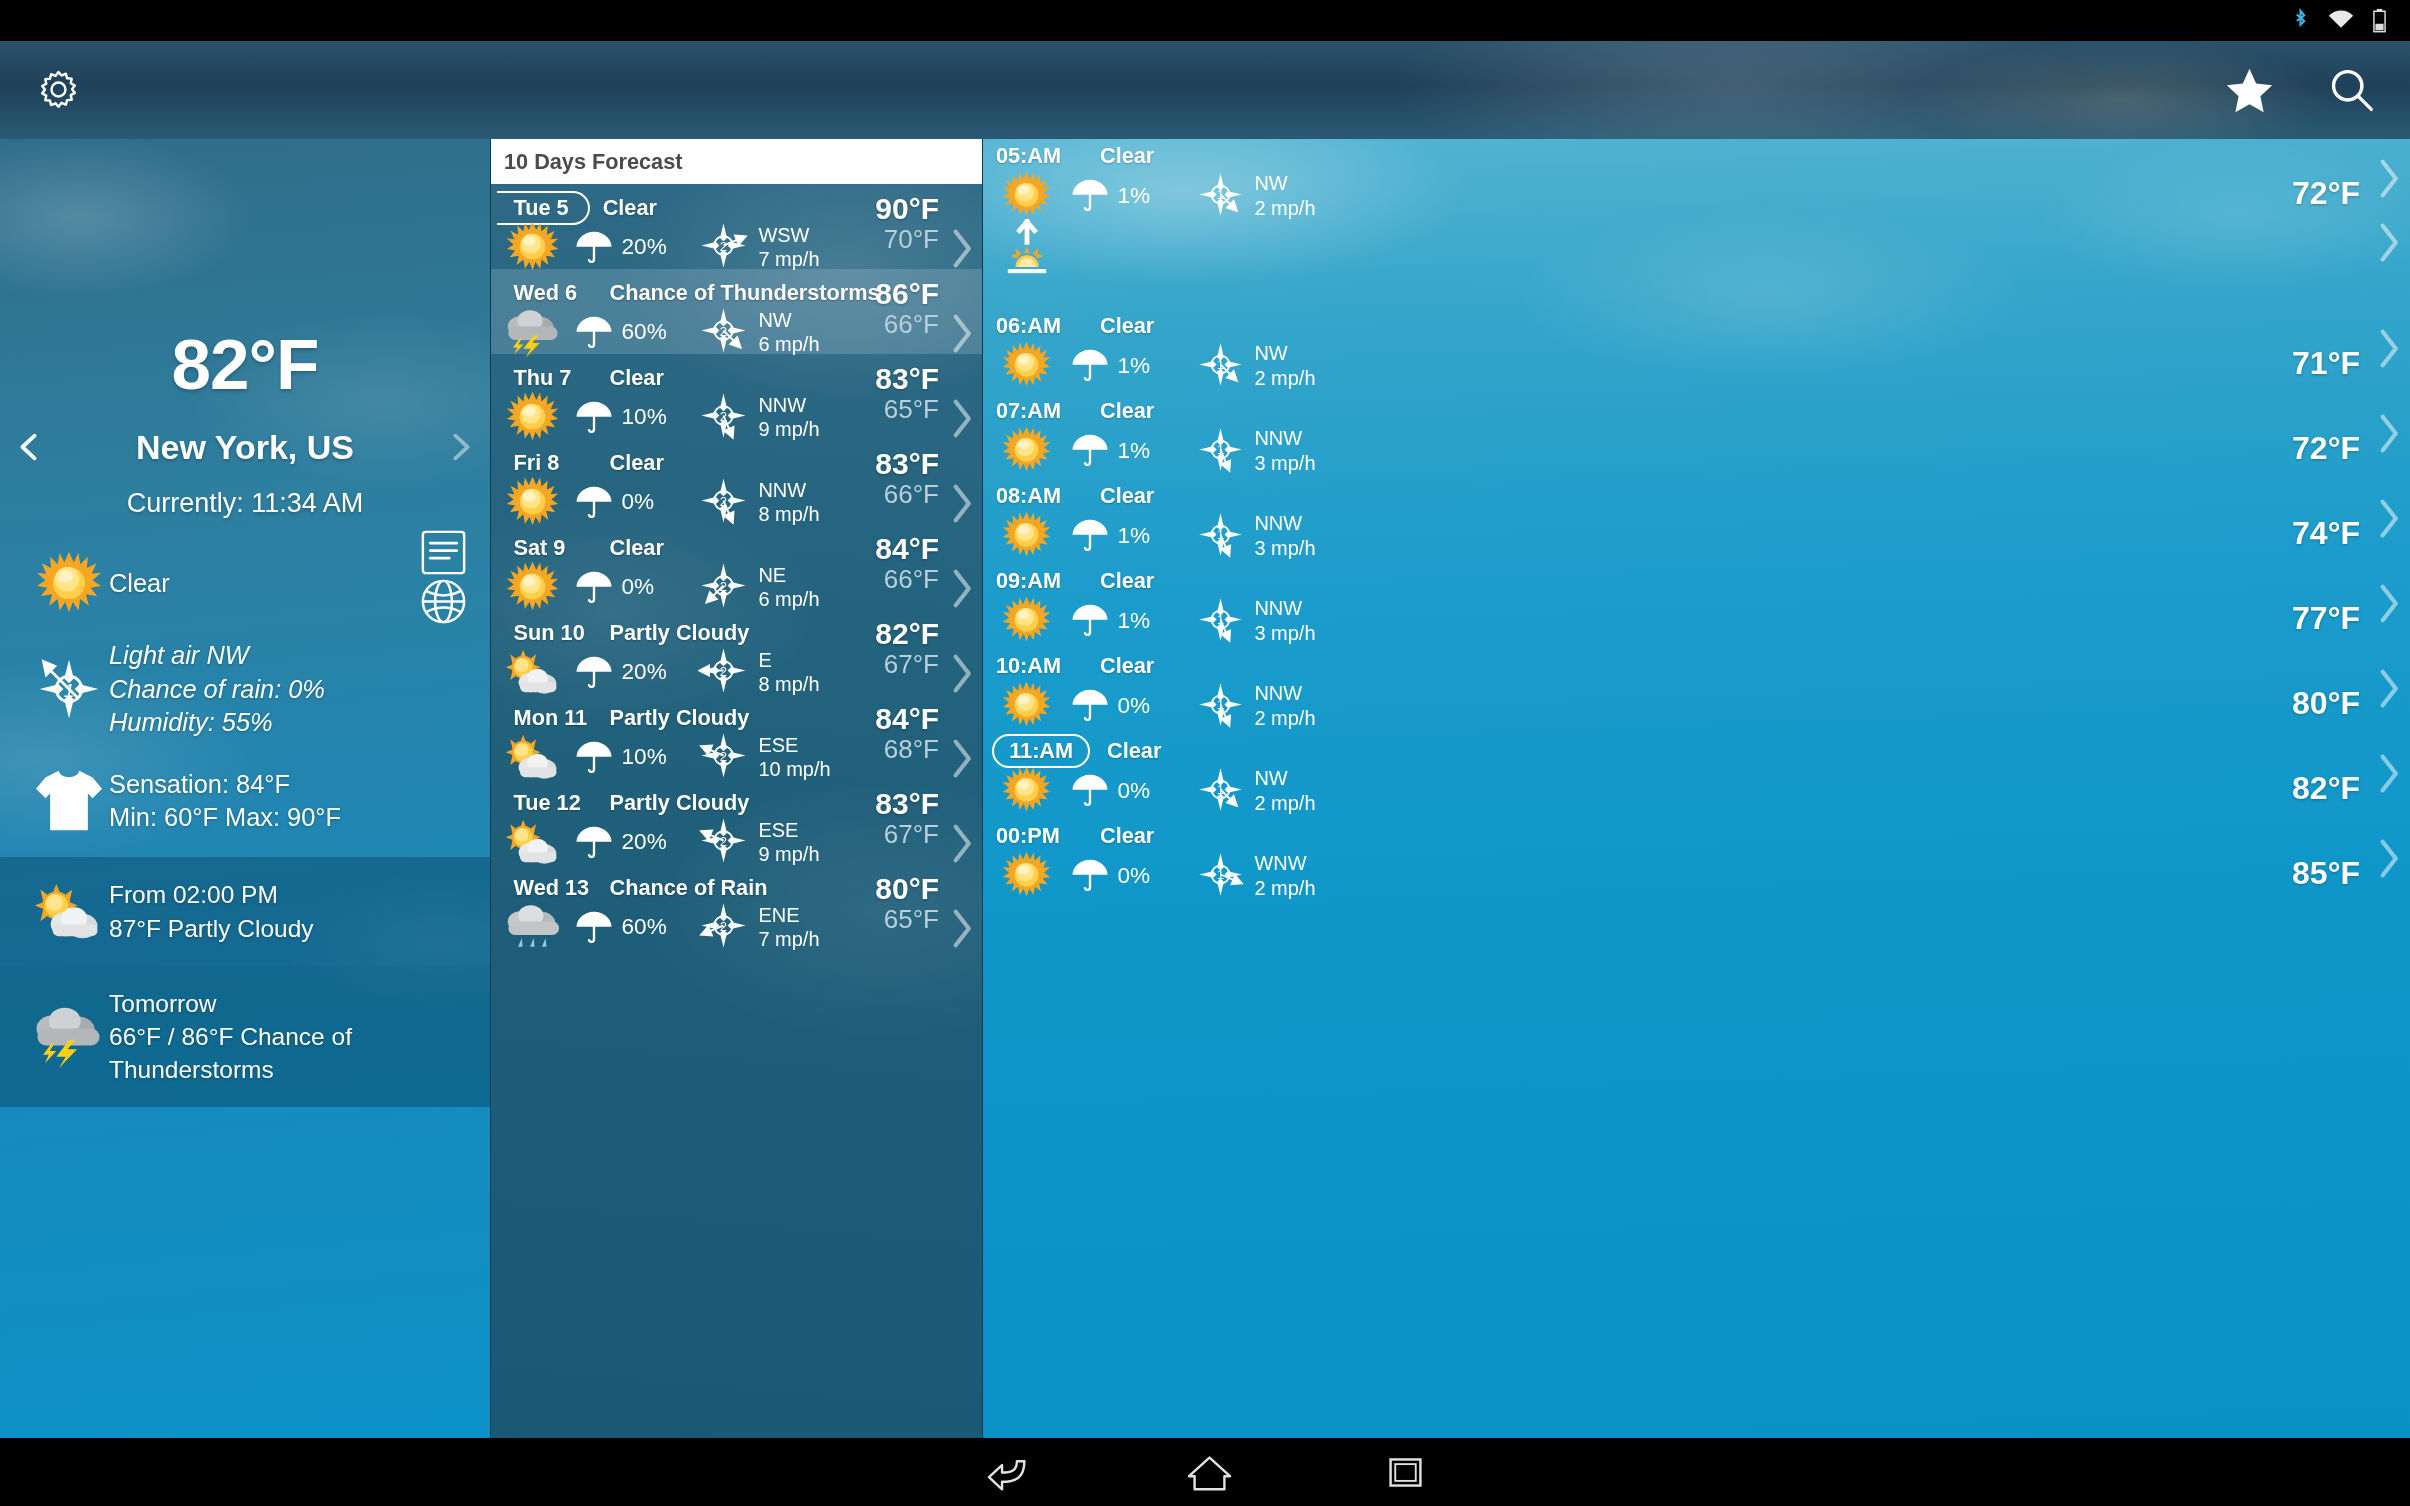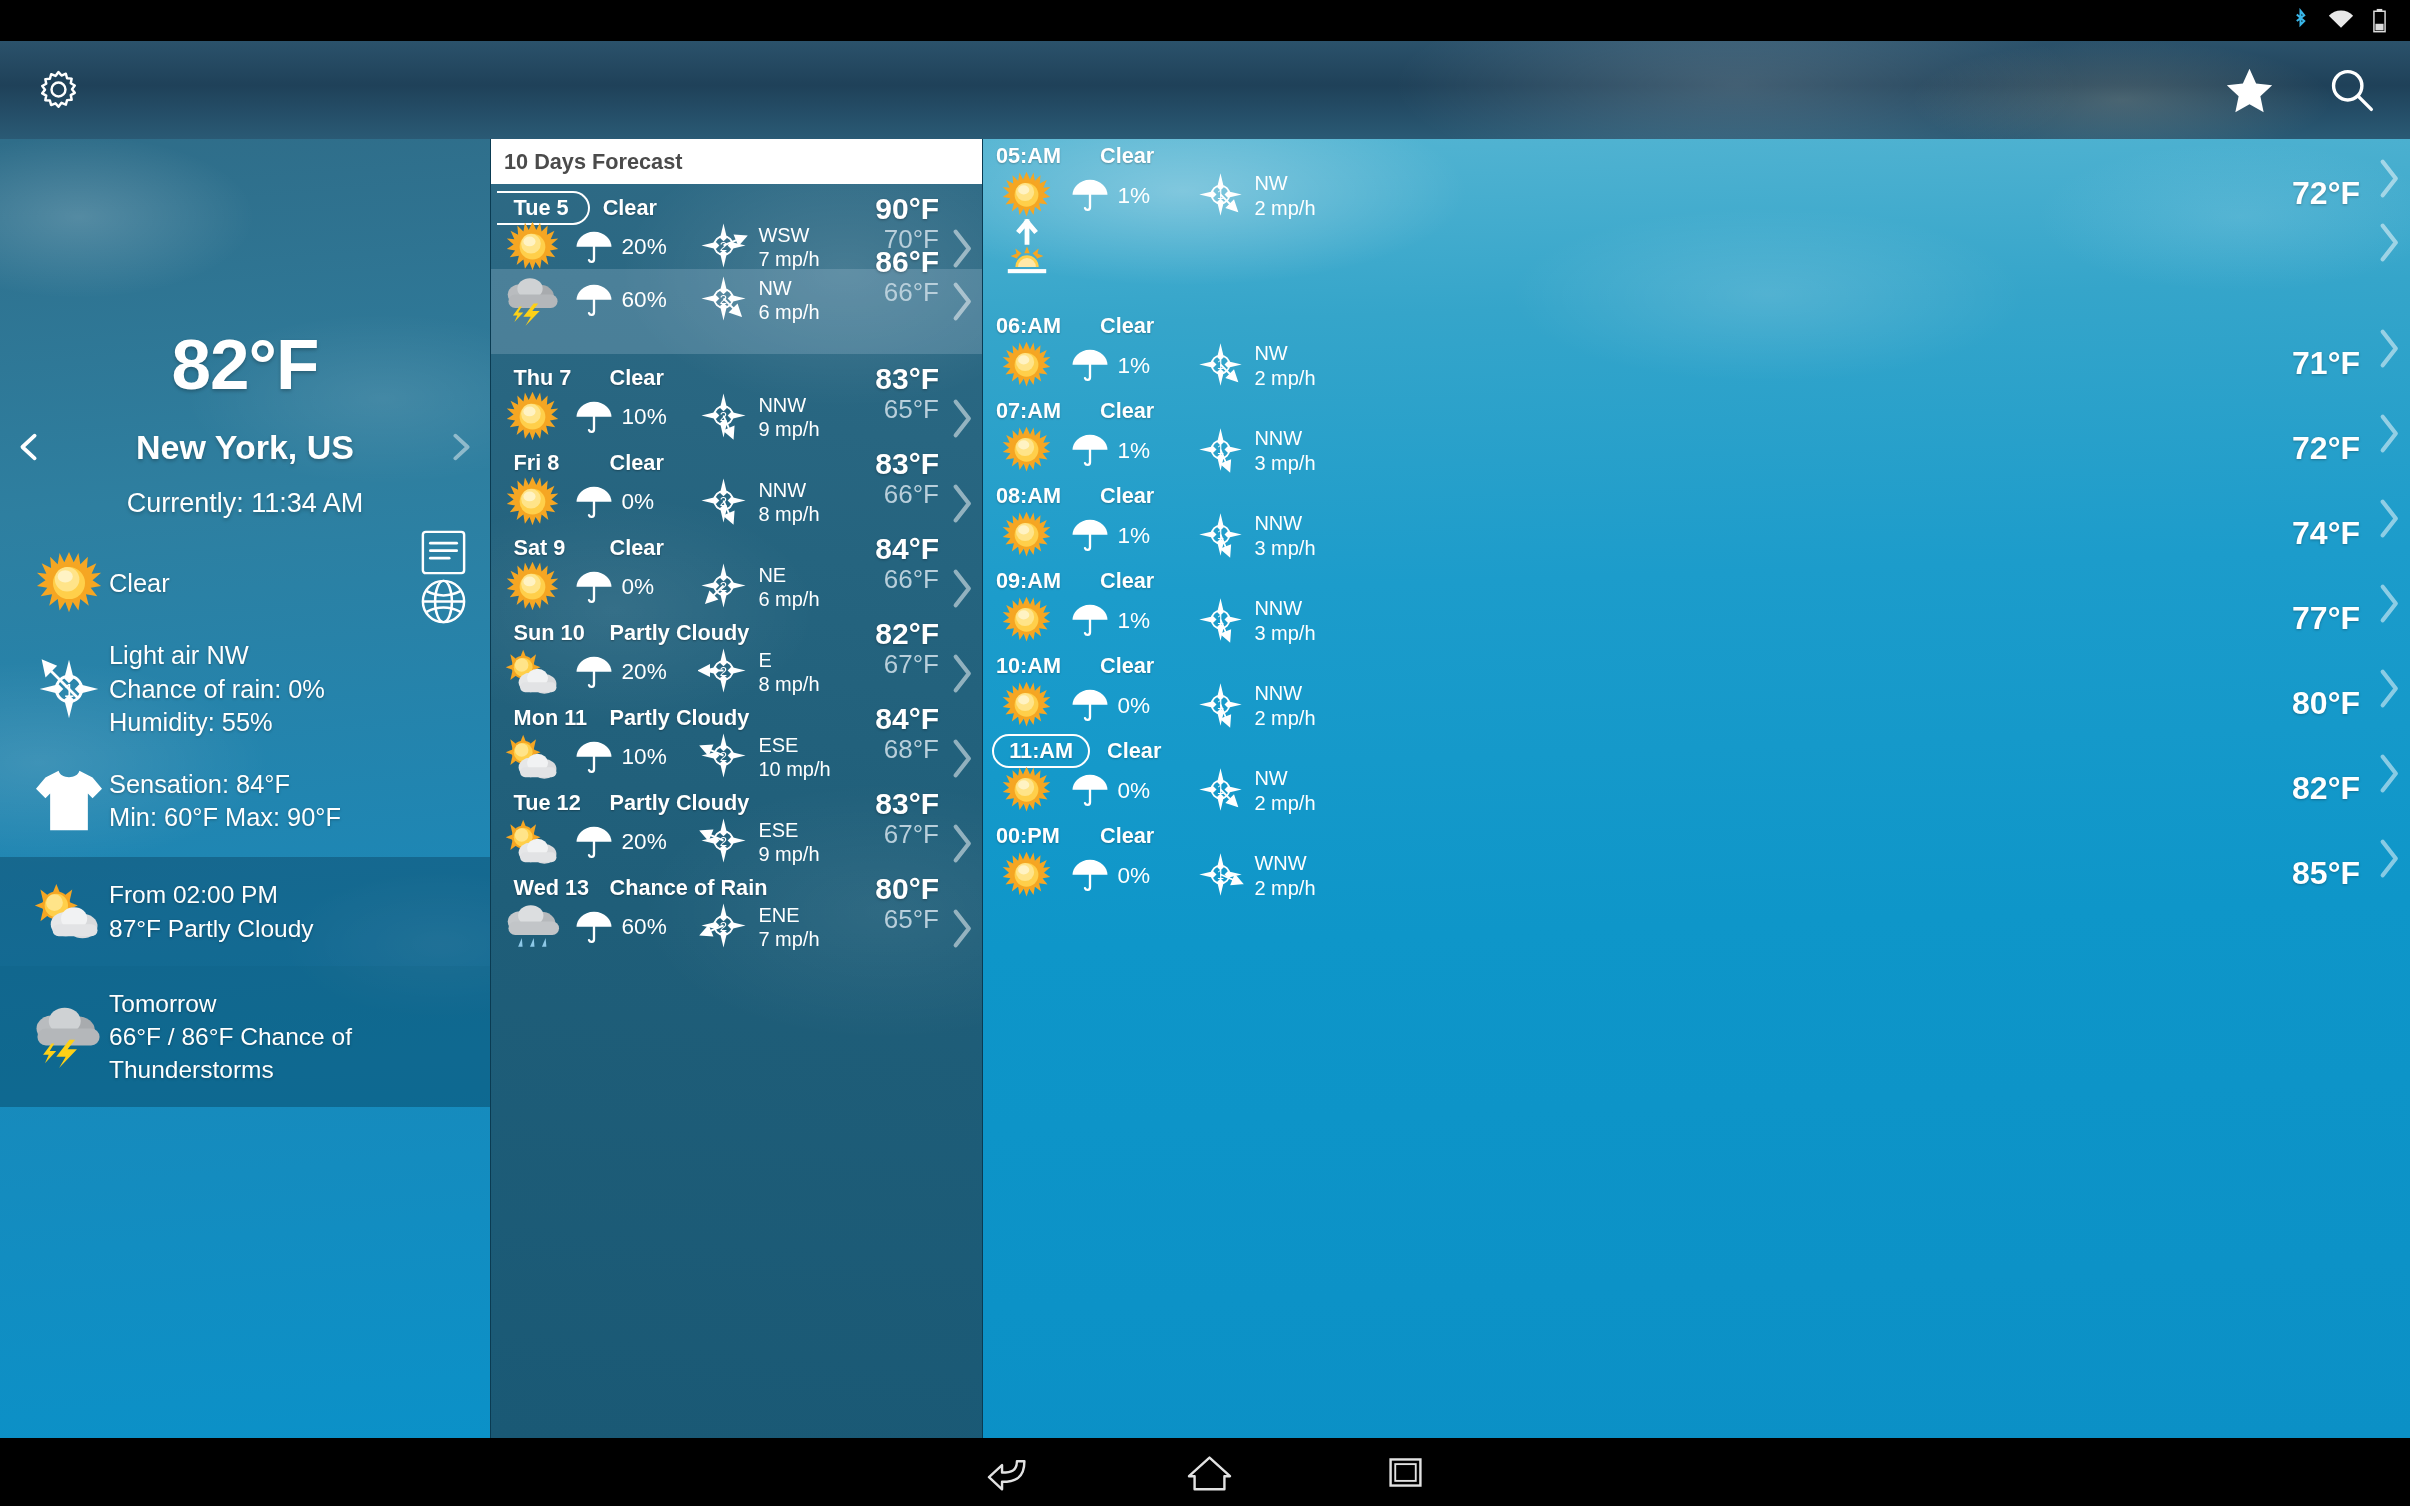--- a/index.html
+++ b/index.html
@@ -206,21 +206,21 @@
           <svg class="left-abs-icon" style="top:11.3px;" width="45" height="45" viewBox="0 0 48 48">
             <rect x="2" y="2" width="44" height="44" rx="3" fill="none" stroke="#fff" stroke-width="2.6"></rect>
             <g stroke="#fff" stroke-width="3" stroke-linecap="round">
               <line x1="10" y1="14" x2="38" y2="14"></line>
               <line x1="10" y1="22" x2="38" y2="22"></line>
               <line x1="10" y1="30" x2="30" y2="30"></line>
             </g>
           </svg>
         </div>
 
-        <div class="drow" style="margin-top:13px;">
+        <div class="drow" style="margin-top:13px;font-style:italic;">
           <div class="dico">
             <svg width="70" height="70" viewBox="0 0 74 74">
               <g fill="#fff">
                 <path d="M37 6 L42 26 L37 31 L32 26 Z"></path>
                 <path d="M37 68 L42 48 L37 43 L32 48 Z"></path>
                 <path d="M6 37 L26 32 L31 37 L26 42 Z"></path>
                 <path d="M68 37 L48 32 L43 37 L48 42 Z"></path>
               </g>
               <circle cx="37" cy="37" r="13.5" fill="none" stroke="#fff" stroke-width="3"></circle>
               <text x="37" y="45" font-family="Liberation Sans, sans-serif" font-size="20" fill="#fff" text-anchor="middle">1</text>
@@ -358,20 +358,24 @@
       <div class="dr-temps">
         <div class="hi">90°F</div>
         <div class="lo">70°F</div>
       </div>
       <div class="row-chev"><svg width="24.5" height="43" viewBox="0 0 26 46" style="opacity:.5">
   <path d="M6 5 L20 23 L6 41" fill="none" stroke="#fff" stroke-width="4.5" stroke-linecap="round" stroke-linejoin="round"></path>
               </svg></div>
     </div>
         </div>
         <div class="day-row hl">
+    <div class="dr-top">
+      <div class="daylabel">Wed 6</div>
+      <div class="daycond">Chance of Thunderstorms</div>
+    </div>
     <div class="dr-bot">
       <div class="dr-ic">
               <svg width="64" height="51" viewBox="0 0 86 68">
   <ellipse cx="26" cy="26" rx="17" ry="14" fill="#b9bcbf"></ellipse>
                 <ellipse cx="52" cy="28" rx="19" ry="15" fill="#a8abae"></ellipse>
   <ellipse cx="39" cy="18" rx="17" ry="14" fill="#cfd2d4"></ellipse>
                 <rect x="10" y="26" width="66" height="18" rx="9" fill="#b4b7ba"></rect>
   <path d="M44 38 L30 56 L40 56 L33 68 L52 48 L42 48 L50 38 Z" fill="#fdd017"></path>
   <path d="M25 42 L16 54 L22 54 L18 63 L30 50 L23 50 L28 42 Z" fill="#fdd017"></path>
               </svg>

